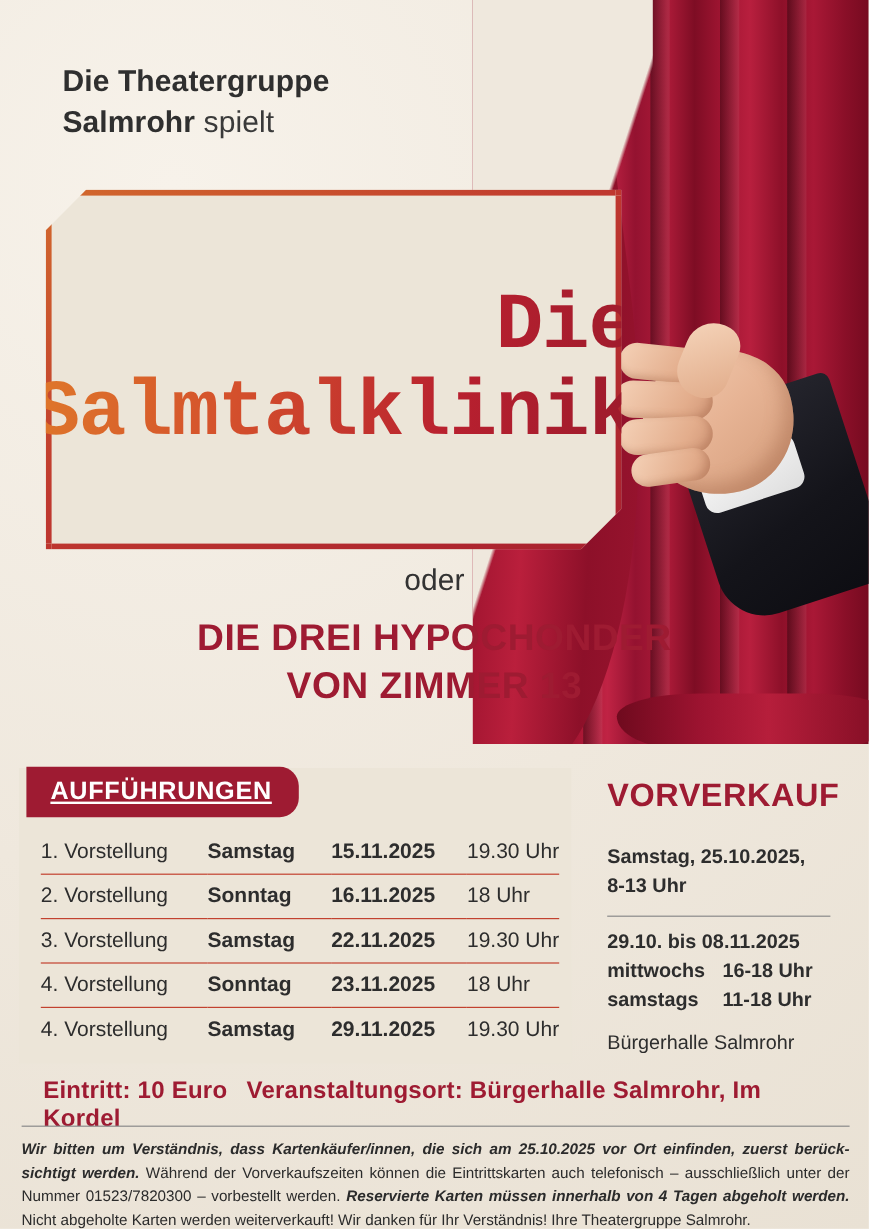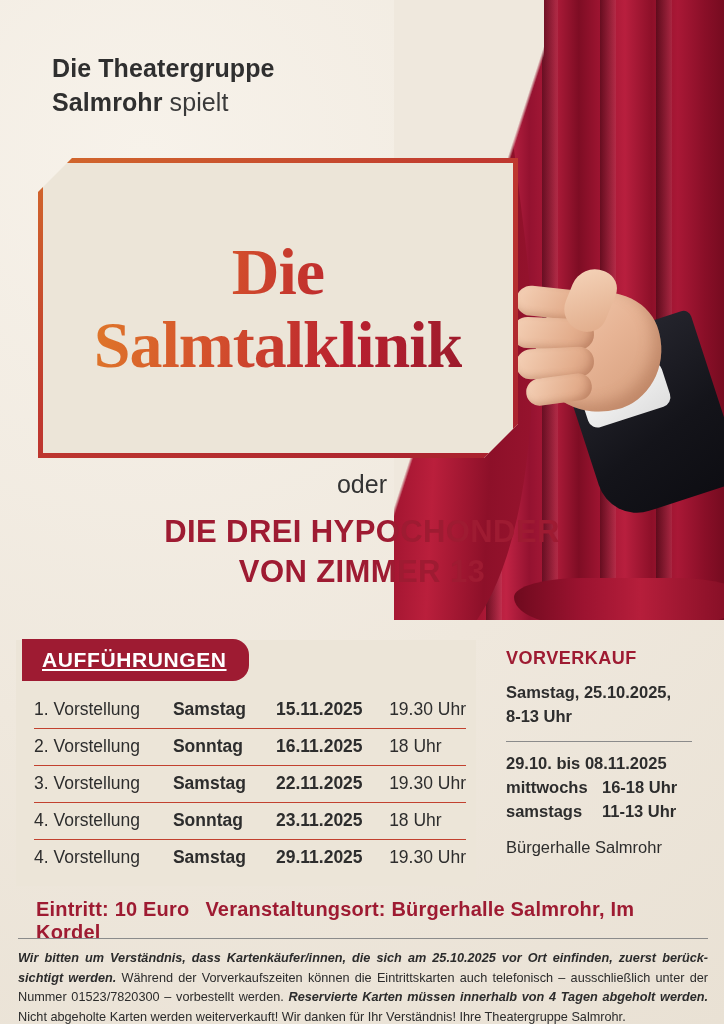--- a/index.html
+++ b/index.html
@@ -169,24 +169,24 @@
   }
   .title-frame-inner {
     position: absolute;
     inset: 0;
     display: flex;
     flex-direction: column;
     align-items: center;
     justify-content: center;
   }
   .play-title {
-    font-family: Liberation Serif, serif;
+    font-family: Liberation Mono, monospace;
     font-weight: 700;
     font-style: normal;
-    text-align: center;
+    text-align: right;
     line-height: 1.02;
     background: linear-gradient(100deg, #e07b2a 0%, #d4502c 35%, #b8202f 70%, #9c1b2c 100%);
     -webkit-background-clip: text;
     background-clip: text;
     color: transparent;
     letter-spacing: -1px;
   }
   .play-title .l1 { font-size: 66px; display: block; }
   .play-title .l2 { font-size: 66px; display: block; margin-top: 6px; }
 
@@ -259,22 +259,22 @@
 
   
   .presale {
     position: absolute;
     left: 506px;
     top: 648px;
     width: 206px;
     z-index: 6;
   }
   .presale h3 {
-    margin: 0 0 12px 0;
-    font-size: 18px;
+    margin: 0 0 24px 0;
+    font-size: 27px;
     font-weight: 700;
     letter-spacing: 0.5px;
     color: #9e1b32;
   }
   .presale .blk {
     font-size: 16.5px;
     line-height: 1.45;
     color: #2d2d2d;
     font-weight: 700;
   }
@@ -414,21 +414,21 @@
       <span>8-13 Uhr</span>
     </div>
     <hr>
     <div class="blk">29.10. bis 08.11.2025</div>
     <div class="blk row">
       <span class="lbl">mittwochs</span>
       <span>16-18 Uhr</span>
     </div>
     <div class="blk row">
       <span class="lbl">samstags</span>
-      <span>11-13 Uhr</span>
+      <span>11-18 Uhr</span>
     </div>
     <div class="blk plain" style="margin-top:12px">Bürgerhalle Salmrohr</div>
   </div>
 
   <div class="price-line">
     <span>Eintritt: 10 Euro</span><span class="sep"></span><span>Veranstaltungsort: Bürgerhalle Salmrohr, Im Kordel</span>
   </div>
 
   <div class="footer">
     <b>Wir bitten um Verständnis, dass Kartenkäufer/innen, die sich am 25.10.2025 vor Ort einfinden, zuerst berück-</b>

